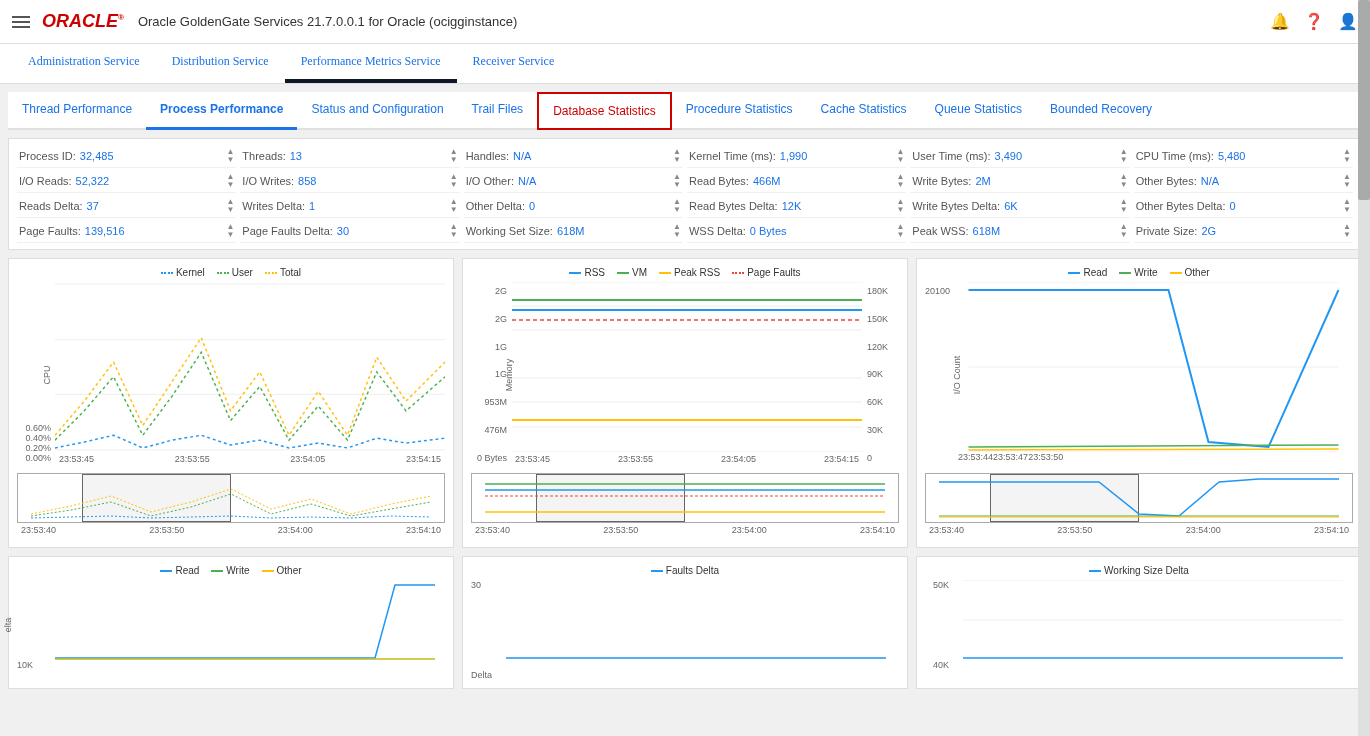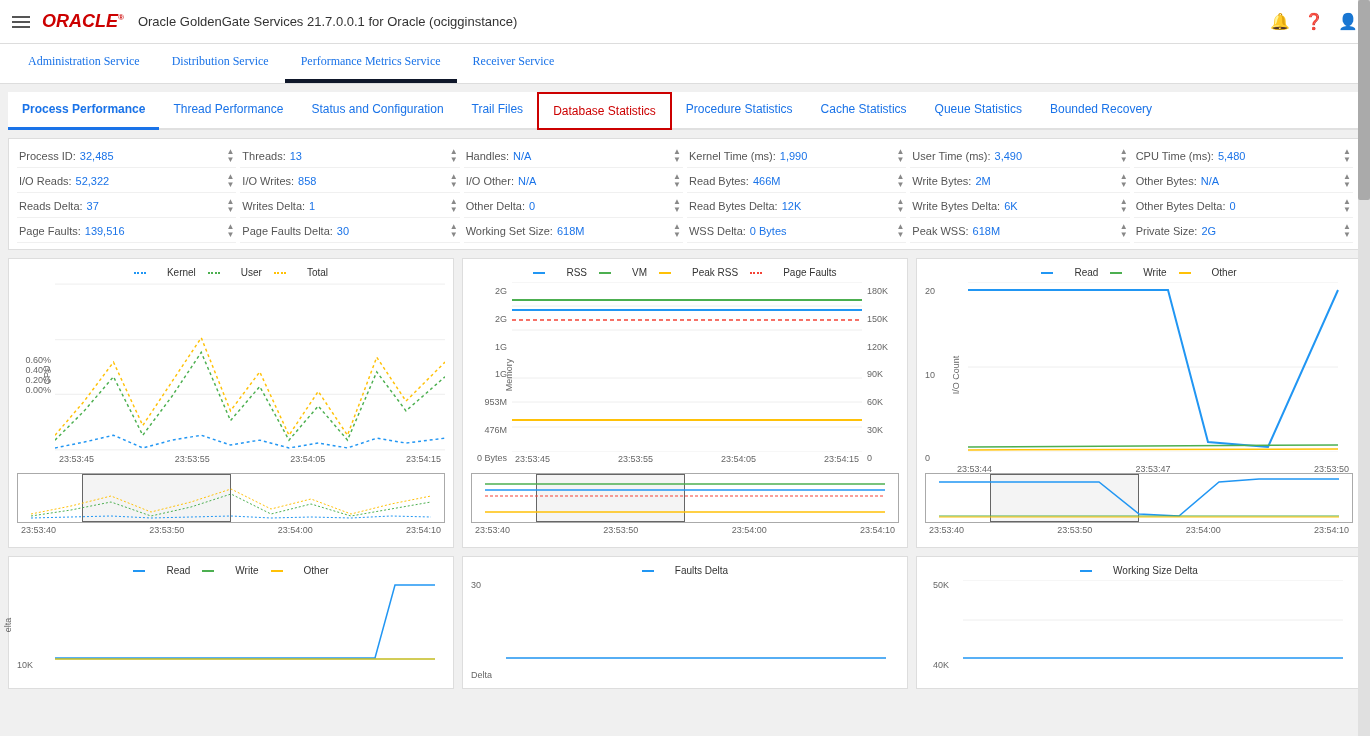--- a/index.html
+++ b/index.html
@@ -64,21 +64,21 @@
     .charts-area {
       display: grid; grid-template-columns: 1fr 1fr 1fr; gap: 8px; margin-bottom: 8px;
     }
     .chart-panel {
       background: #fff; border: 1px solid #ddd; padding: 8px; position: relative;
       min-height: 290px;
     }
     .chart-legend {
       display: flex; gap: 12px; font-size: 10px; justify-content: center; margin-bottom: 4px;
     }
-    .legend-item { display: flex; align-items: center; gap: 21px; }
+    .legend-item { display: flex; align-items: center; gap: 3px; }
     
     .mini-chart {
       border: 1px solid #aaa; height: 50px; margin-top: 6px;
       background: #fff; position: relative; overflow: hidden;
     }
     .mini-chart-inner { width: 35%; height: 100%; border: 1px solid #666; position: absolute; left: 15%; top: 0; background: rgba(200,200,200,0.2); }
     
     
     .bottom-charts {
       display: grid; grid-template-columns: 1fr 1fr 1fr; gap: 8px;
@@ -118,22 +118,22 @@
 <div class="service-nav">
   <a>Administration Service</a>
   <a>Distribution Service</a>
   <a class="active">Performance Metrics Service</a>
   <a>Receiver Service</a>
 </div>
 
 <div class="page-content">
 
   <div class="tab-nav">
+    <div class="tab">Thread Performance</div>
     <div class="tab active">Process Performance</div>
-    <div class="tab">Thread Performance</div>
     <div class="tab">Status and Configuration</div>
     <div class="tab">Trail Files</div>
     <div class="tab highlighted">Database Statistics</div>
     <div class="tab">Procedure Statistics</div>
     <div class="tab">Cache Statistics</div>
     <div class="tab">Queue Statistics</div>
     <div class="tab">Bounded Recovery</div>
   </div>
 
   <div class="metrics-grid">
@@ -346,21 +346,21 @@
         <div class="legend-item">
           <span style="width:12px;border-top:2px dotted #4CAF50;display:inline-block;"></span>
           <span>User</span>
         </div>
         <div class="legend-item">
           <span style="width:12px;border-top:2px dotted #FFC107;display:inline-block;"></span>
           <span>Total</span>
         </div>
       </div>
       <div style="position:relative;display:flex;height:185px;">
-        <div style="display:flex;flex-direction:column;justify-content:center;font-size:9px;color:#666;padding:4px 4px 4px 0;min-width:38px;text-align:right;">
+        <div style="display:flex;flex-direction:column;justify-content:flex-end;font-size:9px;color:#666;padding:4px 4px 4px 0;min-width:38px;text-align:right;">
           <span>0.60%</span>
           <span>0.40%</span>
           <span>0.20%</span>
           <span>0.00%</span>
         </div>
         <div style="flex:1;position:relative;">
           <div style="position:absolute;left:-18px;top:50%;transform:translateY(-50%) rotate(-90deg);font-size:9px;color:#666;white-space:nowrap;">CPU</div>
           <svg viewBox="0 0 400 170" style="width:100%;height:170px;display:block;">
 
             <line x1="0" y1="0" x2="400" y2="0" stroke="#eee" stroke-width="1"></line>
@@ -491,39 +491,39 @@
         <div class="legend-item">
           <span style="width:12px;border-top:2px solid #4CAF50;display:inline-block;"></span>
           <span>Write</span>
         </div>
         <div class="legend-item">
           <span style="width:12px;border-top:2px solid #FFC107;display:inline-block;"></span>
           <span>Other</span>
         </div>
       </div>
       <div style="position:relative;display:flex;height:185px;">
-        <div style="display:flex;flex-direction:column;justify-content:space-between;font-size:9px;color:#666;padding:4px 4px 4px 0;min-width:28px;text-align:left;">
+        <div style="display:flex;flex-direction:row;justify-content:space-between;font-size:9px;color:#666;padding:4px 4px 4px 0;min-width:28px;text-align:left;">
           <span>20</span>
           <span>10</span>
           <span>0</span>
         </div>
         <div style="flex:1;position:relative;">
           <div style="position:absolute;left:-16px;top:50%;transform:translateY(-50%) rotate(-90deg);font-size:9px;color:#666;white-space:nowrap;">I/O Count</div>
           <svg viewBox="0 0 370 170" style="width:100%;height:170px;display:block;">
             <line x1="0" y1="0" x2="370" y2="0" stroke="#eee" stroke-width="1"></line>
             <line x1="0" y1="85" x2="370" y2="85" stroke="#eee" stroke-width="1"></line>
             <line x1="0" y1="170" x2="370" y2="170" stroke="#eee" stroke-width="1"></line>
 
             <polyline points="0,8 80,8 160,8 200,8 240,160 300,165 370,8" fill="none" stroke="#2196F3" stroke-width="2"></polyline>
 
             <polyline points="0,165 370,163" fill="none" stroke="#4CAF50" stroke-width="1.5"></polyline>
 
             <polyline points="0,168 370,167" fill="none" stroke="#FFC107" stroke-width="1.5"></polyline>
           </svg>
-          <div style="display:flex;justify-content:space-between;font-size:9px;color:#666;margin-top:12px;padding:0 4px;">
+          <div style="display:flex;justify-content:flex-start;font-size:9px;color:#666;margin-top:0;padding:0 4px;">
             <span>23:53:44</span>
             <span>23:53:47</span>
             <span>23:53:50</span>
           </div>
         </div>
       </div>
 
       <div class="mini-chart">
         <div class="mini-chart-inner"></div>
         <svg viewBox="0 0 400 45" style="width:100%;height:45px;position:absolute;top:0;left:0;">

